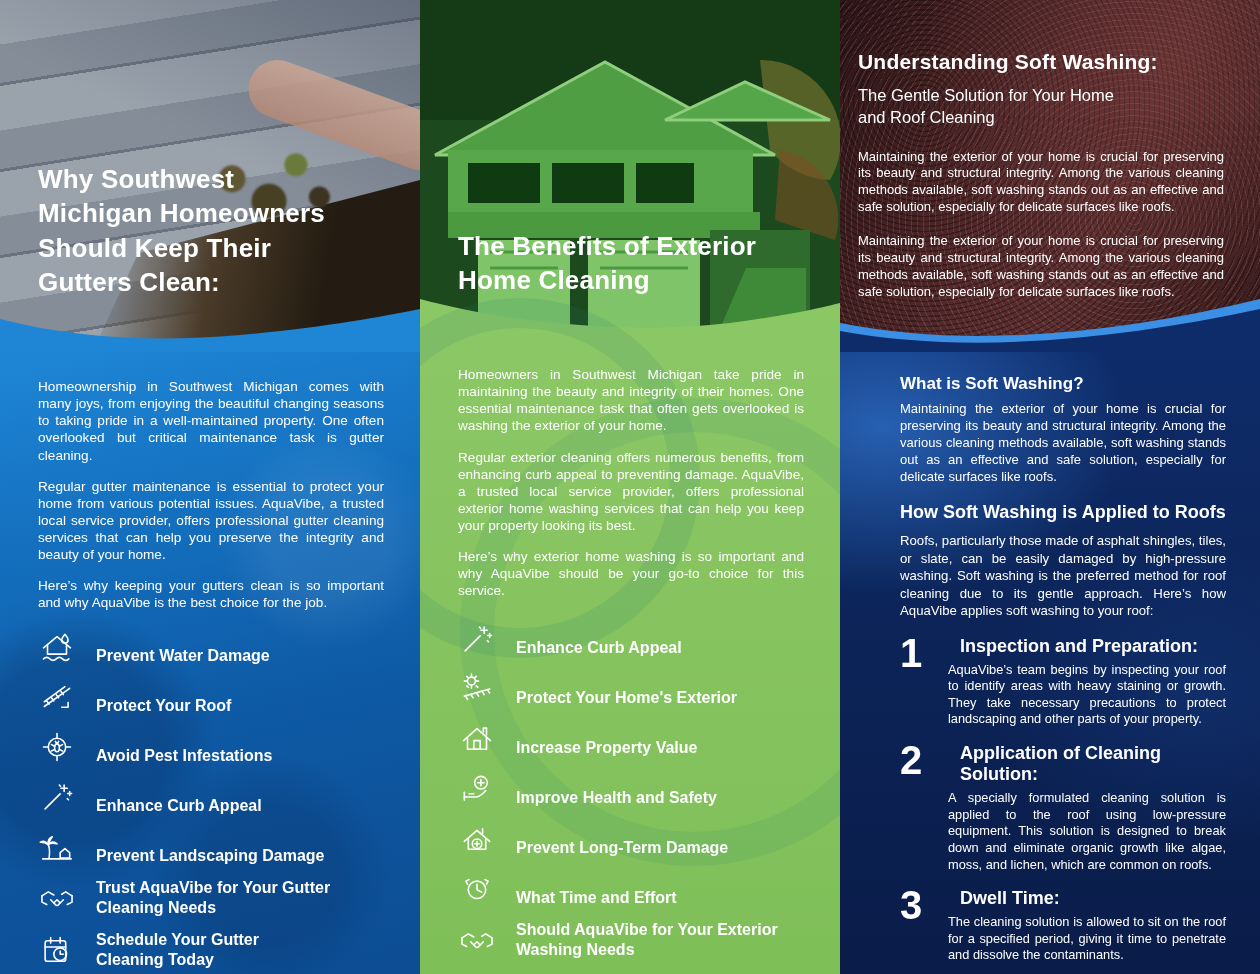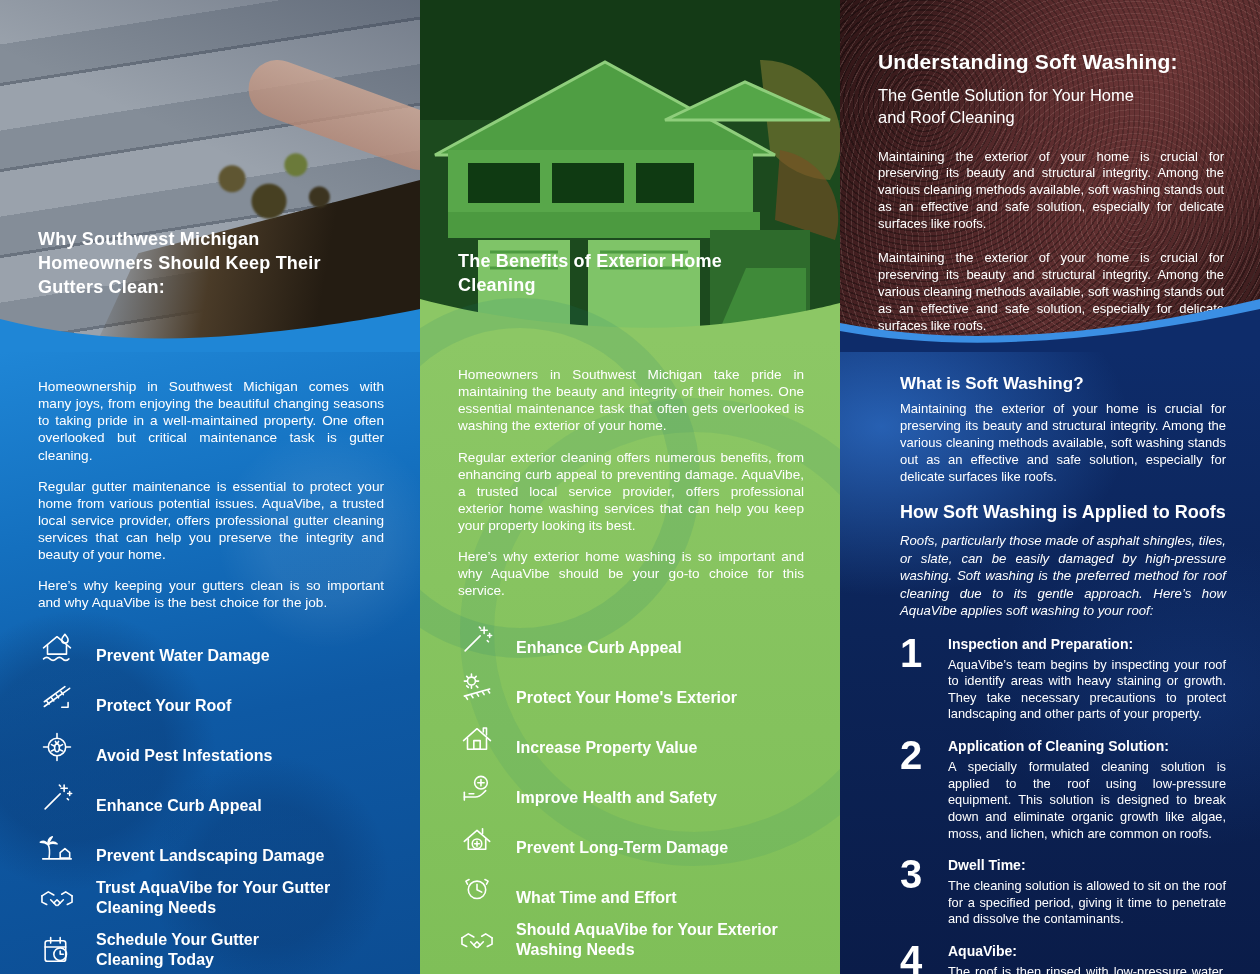--- a/index.html
+++ b/index.html
@@ -34,26 +34,26 @@
 
   .photo-mid{height:338px;background:#1c4a1e}
   .photo-mid svg.scene{position:absolute;inset:0;width:100%;height:100%}
 
   .photo-roof{height:352px;
     background:
       radial-gradient(ellipse at 78% 18%, rgba(130,66,66,.40), transparent 55%),
       repeating-radial-gradient(circle at 20% 30%, rgba(0,0,0,.30) 0 1.5px, transparent 1.5px 5px),
       repeating-radial-gradient(circle at 70% 62%, rgba(232,204,192,.14) 0 1px, transparent 1px 6px),
       linear-gradient(115deg,#2e1516 0%,#55292b 45%,#5d2e2f 62%,#3a1b1c 100%);
-    padding:50px 36px 0 38px}
+    padding:50px 36px 0 18px}
 
   .wave{position:absolute;left:0;bottom:-1px;width:100%;height:56px;display:block}
 
   
-  .overlay-title{position:absolute;left:38px;bottom:52px;font-size:18px;font-weight:800;
+  .overlay-title{position:absolute;left:38px;bottom:52px;font-size:26px;font-weight:800;
     line-height:1.33;letter-spacing:.2px;max-width:300px;z-index:3;color:#fff}
   .photo-mid .overlay-title{bottom:40px}
 
   
   .body-left{height:622px;padding:26px 36px 0 38px;position:relative;
     background:linear-gradient(168deg,var(--blue_bright) 0%,#1470bf 28%,#0e59a4 58%,var(--blue_deep) 100%)}
   .body-left::before{content:"";position:absolute;inset:0;pointer-events:none;
     background:
       radial-gradient(circle at 18% 64%, rgba(8,42,92,.30) 0 90px, transparent 140px),
       radial-gradient(circle at 78% 30%, rgba(255,255,255,.07) 0 60px, transparent 110px),
@@ -72,34 +72,34 @@
       radial-gradient(ellipse 300px 220px at 85% 55%, rgba(40,110,220,.15), transparent 70%);}
   .body-inner{position:relative;z-index:2}
 
   
   .p{font-size:13.6px;line-height:1.26;text-align:justify;margin:0 0 14px;color:#fff}
   .p-sm{font-size:13px;line-height:1.3;text-align:justify;margin:0 0 17px;color:#fff}
   .subtitle-right{font-size:16.5px;line-height:1.35;font-weight:400;max-width:280px;margin:0 0 20px}
   .title-right{font-size:21px;font-weight:800;letter-spacing:.2px;margin:0 0 10px}
   .h-what{font-size:17px;font-weight:800;margin:0 0 7px}
   .h-how{font-size:18px;font-weight:800;margin:0 0 9px;white-space:nowrap}
-  .how-intro{font-size:13.2px;line-height:1.32;font-style:italic;text-align:justify;margin:0 0 16px}
+  .how-intro{font-size:13.2px;line-height:1.32;text-align:justify;margin:0 0 16px}
 
   
   .list{margin-top:16px;position:relative;z-index:2}
   .body-mid .list{margin-top:20px}
   .row{display:flex;align-items:flex-end;gap:20px;margin-bottom:12px;min-height:38px}
   .icon{flex:0 0 38px;width:38px;height:38px}
   .label{font-weight:700;font-size:16px;line-height:1.25;max-width:272px}
   .list-left .row:nth-child(7) .label{max-width:190px}
 
   
   .step{display:flex;gap:12px;margin-bottom:15px}
   .num{font-size:40px;font-weight:800;line-height:.85;min-width:36px;letter-spacing:-1px}
-  .step-title{font-size:14px;font-weight:800;margin:0 0 5px}
+  .step-title{font-size:18px;font-weight:800;margin:0 12px 5px}
   .step-body{font-size:12.8px;line-height:1.3;text-align:justify}
 </style>
 </head>
 <body>
 
 <div class="brochure">
 
   <section class="panel">
     <div class="photo photo-gutter">
       <div class="arm"></div>

